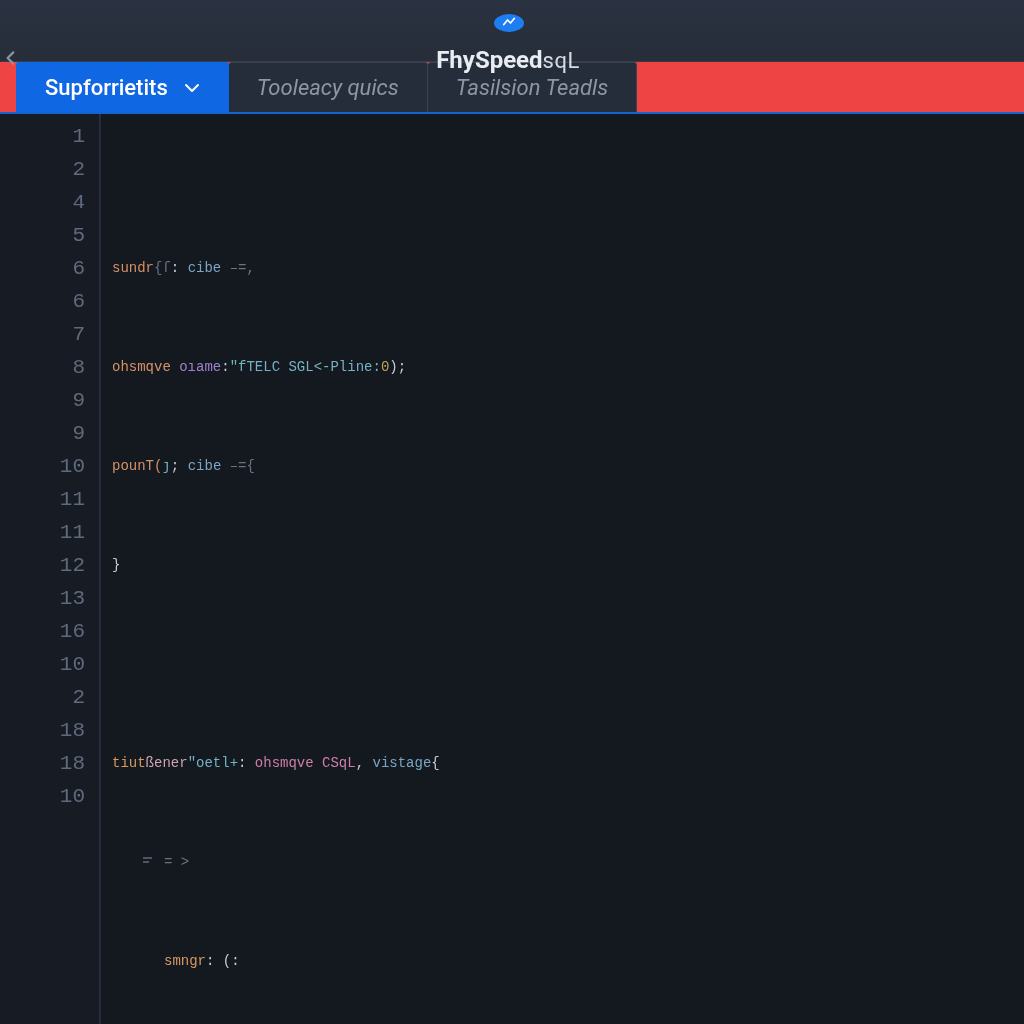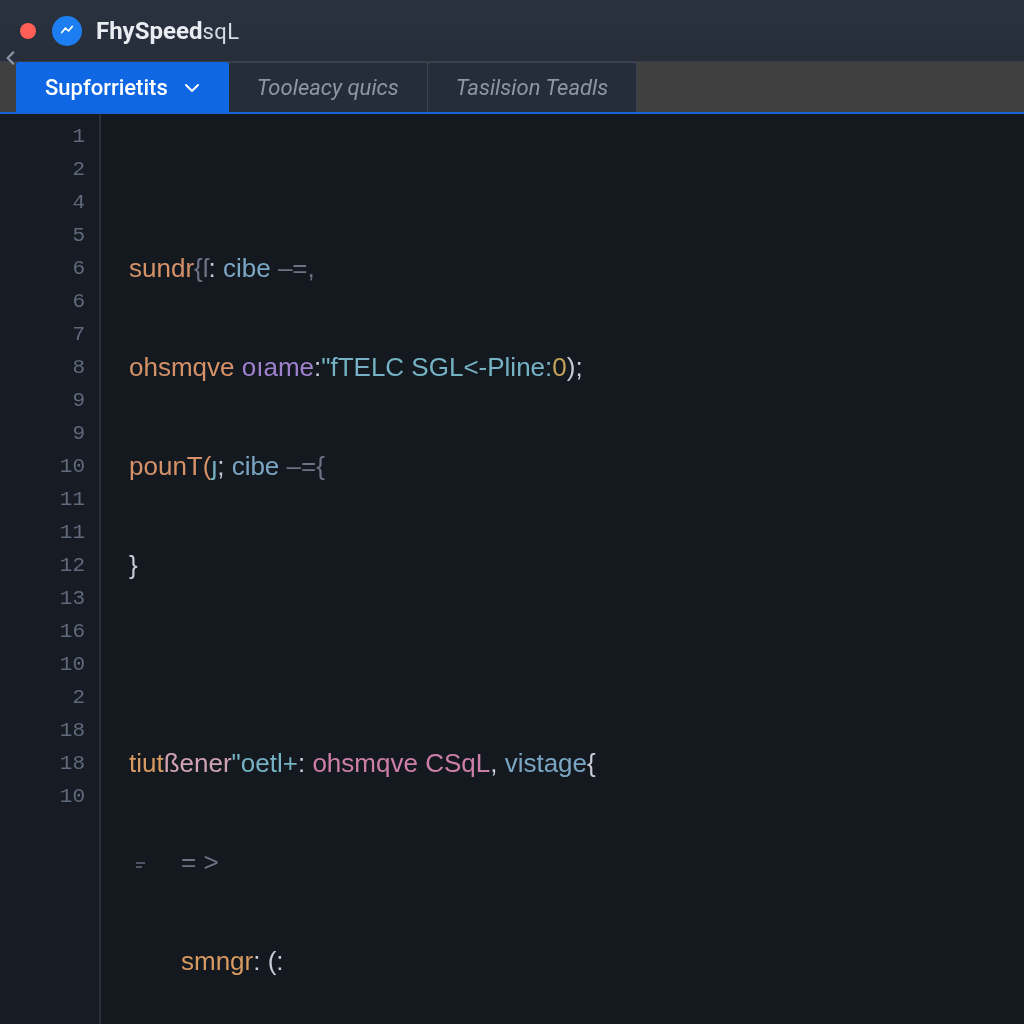--- a/index.html
+++ b/index.html
@@ -15,20 +15,21 @@
   
   .title-bar {
     height: 62px;
     display: flex;
     align-items: center;
     padding: 0 28px 0 20px;
     background: linear-gradient(#2a3140, #272e3a);
     border-bottom: 1px solid #353d4b;
     gap: 14px;
     position: relative;
+    flex-direction: column;
   }
   .back-arrow {
     position: absolute;
     left: 2px;
     bottom: -6px;
     width: 18px;
     height: 18px;
     color: #8893a6;
     display: flex;
     align-items: center;
@@ -57,21 +58,21 @@
     font-size: 22px;
     color: #949ca9;
     white-space: nowrap;
     overflow: hidden;
     text-overflow: ellipsis;
   }
 
   
   .tab-strip {
     height: 52px;
-    background: #404040;
+    background: #ef4444;
     border-bottom: 2px solid #1464d6;
     display: flex;
     align-items: stretch;
   }
   .tab-strip-pad { width: 16px; }
   .tab {
     padding: 0 28px;
     display: flex;
     align-items: center;
     gap: 16px;
@@ -112,24 +113,24 @@
     line-height: 33px;
     text-align: right;
     user-select: none;
     border-right: 1px solid #2a303d;
   }
   .gutter .ln { height: 33px; }
 
   .code-col {
     position: relative;
     flex: 1;
-    font-family: Liberation Sans, sans-serif;
-    font-size: 26px;
+    font-family: Liberation Mono, monospace;
+    font-size: 14px;
     line-height: 33px;
-    padding: 6px 8px 0 29px;
+    padding: 6px 8px 0 12px;
     white-space: pre;
     color: #c6cdd8;
   }
   .line { height: 33px; display:flex; align-items:center; }
 
   .guide {
     position:absolute;
     top:0;
     bottom:0;
     width:0;

